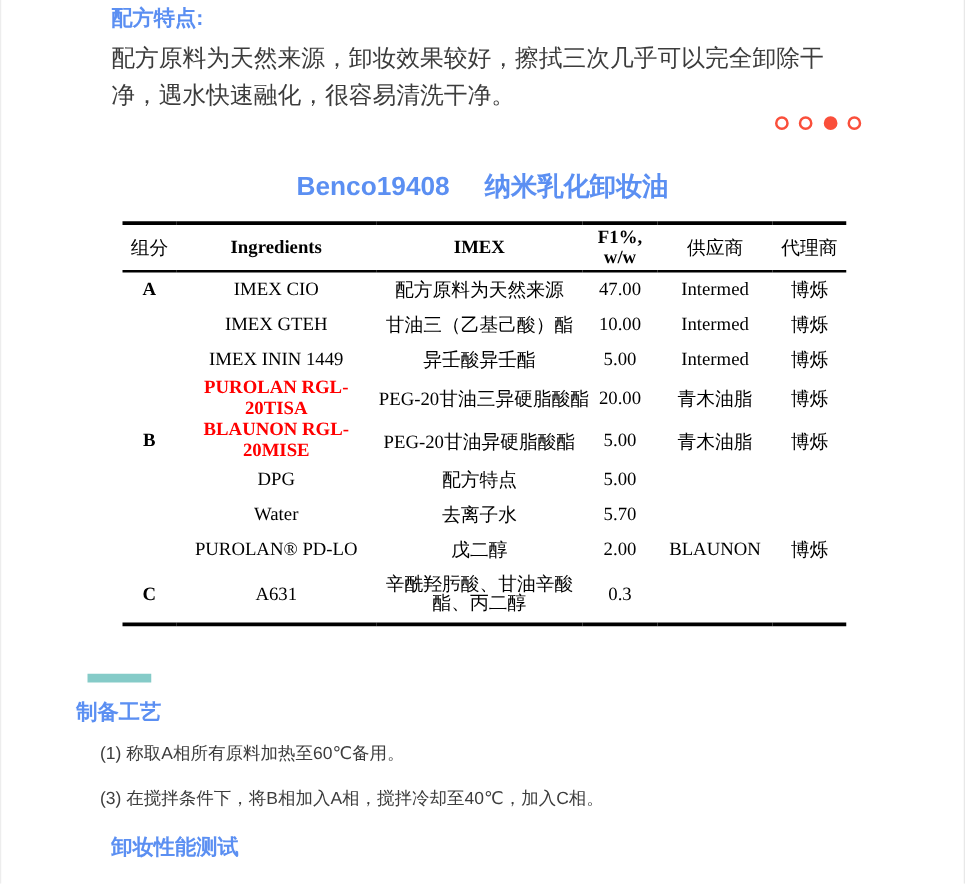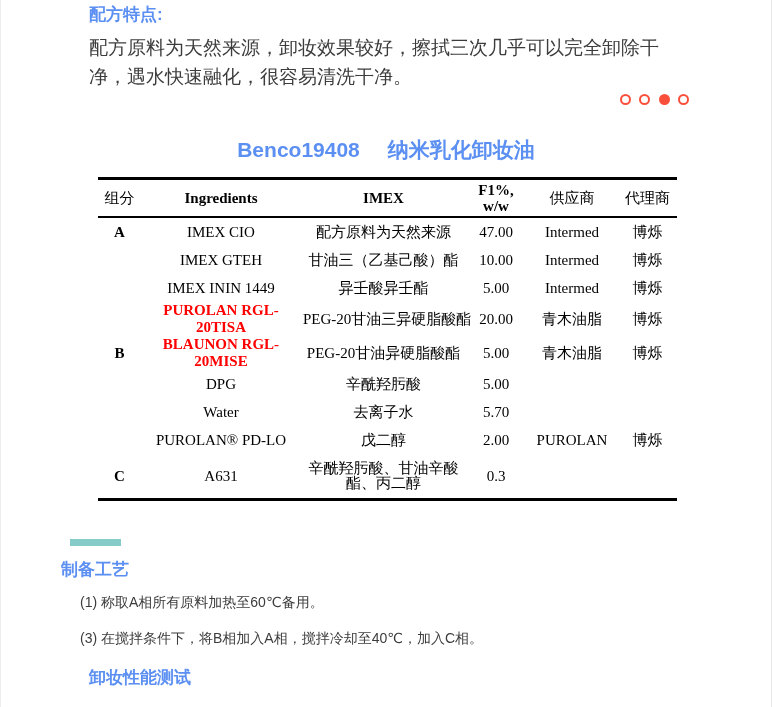--- a/index.html
+++ b/index.html
@@ -191,39 +191,39 @@
         <td class="phase">B</td>
         <td class="red">BLAUNON RGL-20MISE</td>
         <td class="inci">PEG-20甘油异硬脂酸酯</td>
         <td>5.00</td>
         <td>青木油脂</td>
         <td>博烁</td>
       </tr>
       <tr>
         <td class="phase"></td>
         <td>DPG</td>
-        <td class="inci">辛酰羟肟酸</td>
+        <td class="inci">配方特点</td>
         <td>5.00</td>
         <td></td>
         <td></td>
       </tr>
       <tr>
         <td class="phase"></td>
         <td>Water</td>
         <td class="inci">去离子水</td>
         <td>5.70</td>
         <td></td>
         <td></td>
       </tr>
       <tr>
         <td class="phase"></td>
         <td>PUROLAN® PD-LO</td>
         <td class="inci">戊二醇</td>
         <td>2.00</td>
-        <td>PUROLAN</td>
+        <td>BLAUNON</td>
         <td>博烁</td>
       </tr>
       <tr class="tall">
         <td class="phase">C</td>
         <td>A631</td>
         <td class="inci wrap">辛酰羟肟酸、甘油辛酸酯、丙二醇</td>
         <td>0.3</td>
         <td></td>
         <td></td>
       </tr>

